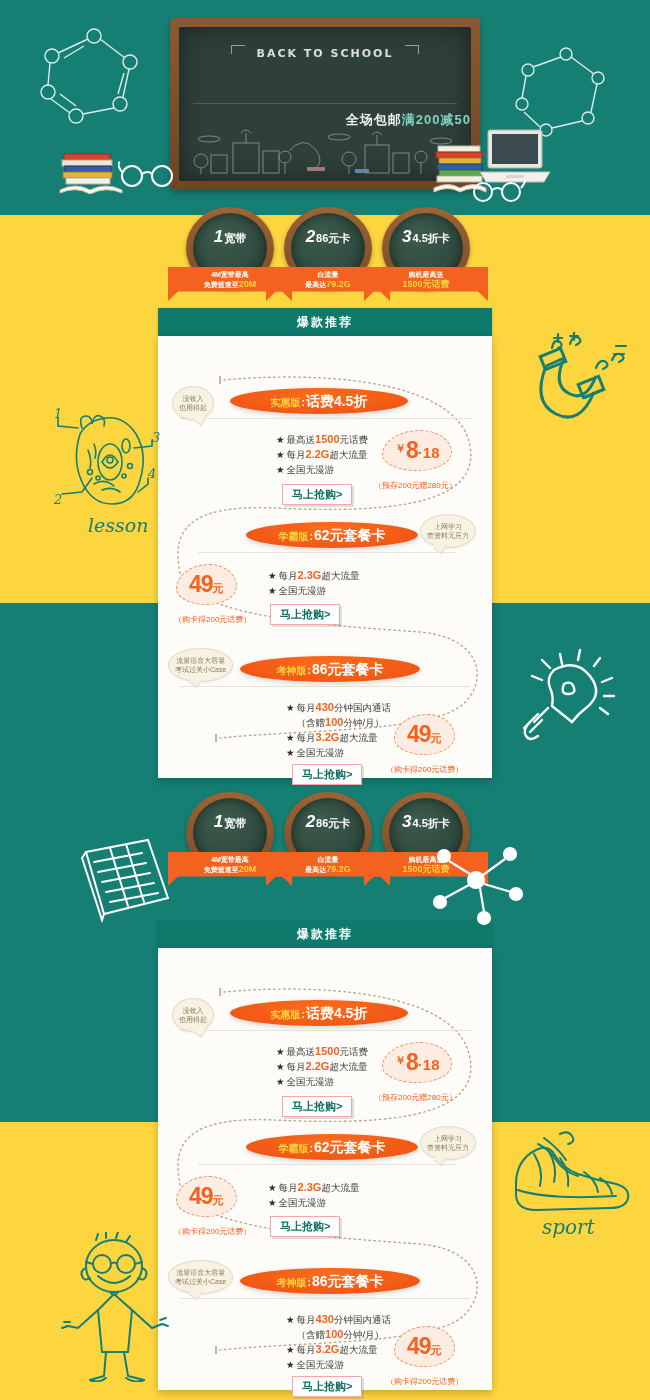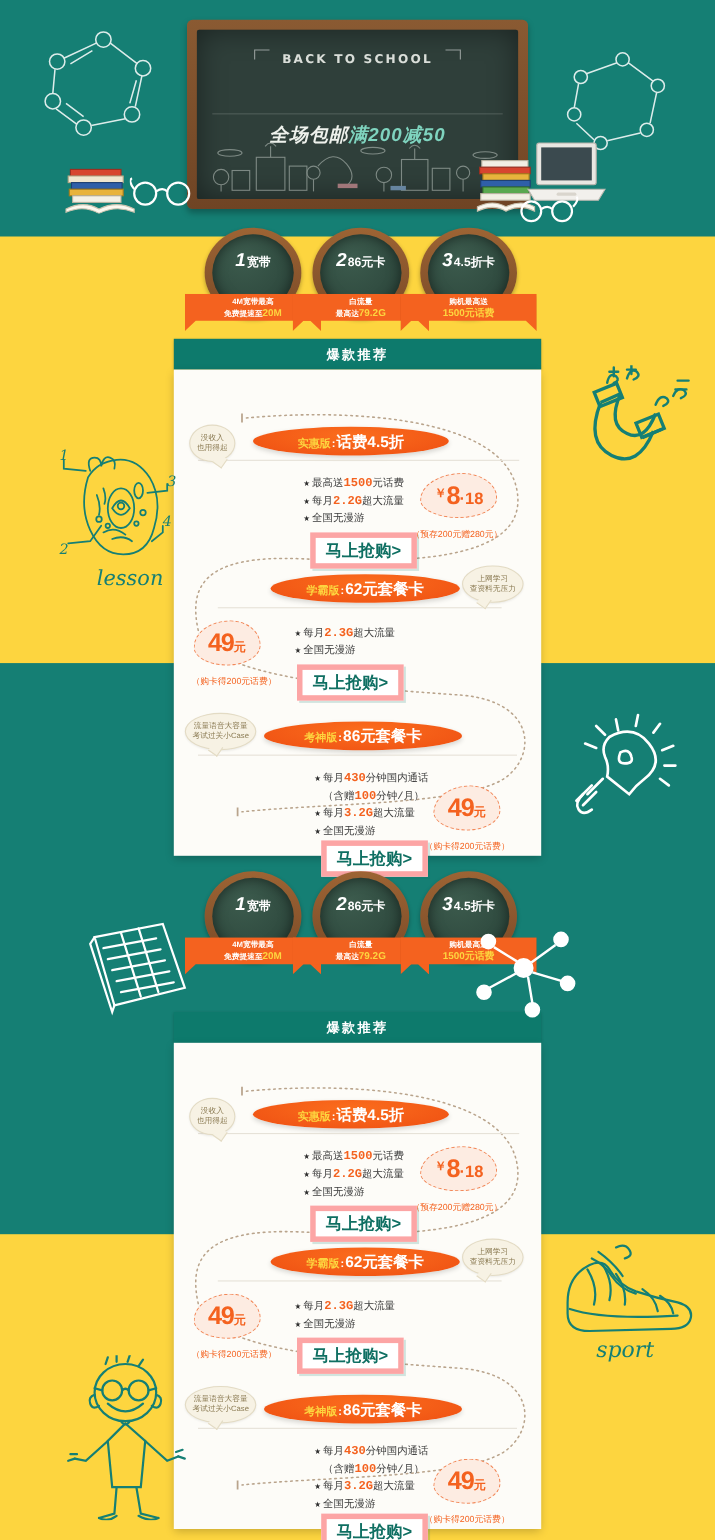--- a/index.html
+++ b/index.html
@@ -43,22 +43,22 @@
     color:#e9ece7; font-size:11px; letter-spacing:2px; font-weight:bold;
     font-family:"DejaVu Sans", sans-serif; opacity:.92;
   }
   .board-title {
     position:absolute; top:31px; left:0; right:0; text-align:center;
     color:#fff; font-size:31px; font-weight:bold; letter-spacing:2px;
     text-shadow:1px 1px 0 rgba(0,0,0,.35);
     font-family:"DejaVu Sans","Liberation Sans",sans-serif;
   }
   .board-sub {
-    position:absolute; top:84px; left:0; right:0; text-align:center;
-    color:#eef1ec; font-size:17px; letter-spacing:1px; font-weight:bold;font-style:italic;
+    position:absolute; top:84px; left:0; right:0; text-align:right;
+    color:#eef1ec; font-size:13px; letter-spacing:1px; font-weight:bold;
   }
   .board-sub .hl { color:#7fd4bf; }
   .bracket { position:absolute; top:18px; width:14px; height:9px; }
   .bracket.l { left:52px; border-left:1px solid rgba(255,255,255,.5); border-top:1px solid rgba(255,255,255,.5);}
   .bracket.r { right:52px; border-right:1px solid rgba(255,255,255,.5); border-top:1px solid rgba(255,255,255,.5);}
 
   .doodle-city { position:absolute; bottom:6px; left:10px; right:10px; height:54px; opacity:.6; }
 
   
   .books-left  { position:absolute; left:58px; top:148px; }
@@ -124,28 +124,28 @@
     height:26px; line-height:26px;
     text-align:center; white-space:nowrap;
     box-shadow:0 2px 5px rgba(0,0,0,.16);
     color:#fff; font-weight:bold; font-size:14px;
   }
   .pill .tag { color:#fdd53f; font-size:10px; }
   .pill .sep { color:#fff; font-size:10px; margin:0 1px; }
   .rule { position:absolute; height:1px; background:#e6e2d8; }
 
   .bullets { position:absolute; font-size:9.5px; color:#3a3a3a; line-height:15px; }
-  .bullets div { white-space:nowrap;font-family:Liberation Mono, monospace; }
+  .bullets div { white-space:nowrap; }
   .bullets .st { color:#2f2f2f; margin-right:2px; }
   .bullets b { color:#f4621f; font-size:11px; }
 
   .buy {
     position:absolute;
-    border:5px solid #fca5a5; color:#0f6f62; background:#fff;
-    font-size:15px; font-weight:bold; padding:2px 9px;
+    border:1px solid #fca5a5; color:#0f6f62; background:#fff;
+    font-size:11px; font-weight:bold; padding:2px 9px;
     box-shadow:2px 2px 0 rgba(13,122,108,.18);
     white-space:nowrap;
   }
 
   .price {
     position:absolute; text-align:center;
     background:#fdece2;
     border:1px dashed #f2895a;
     border-radius:55% 45% 50% 50%/60% 55% 45% 40%;
     padding:6px 12px;

